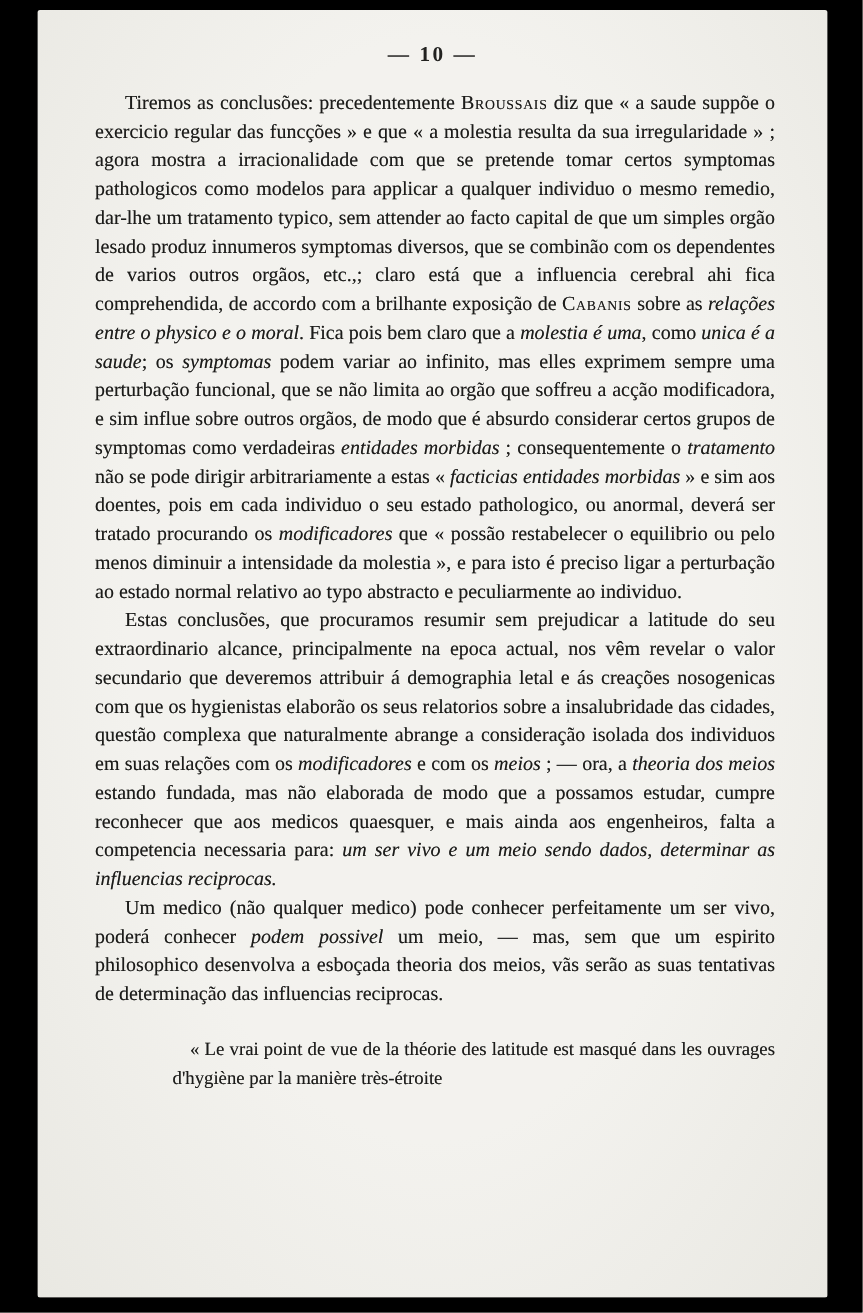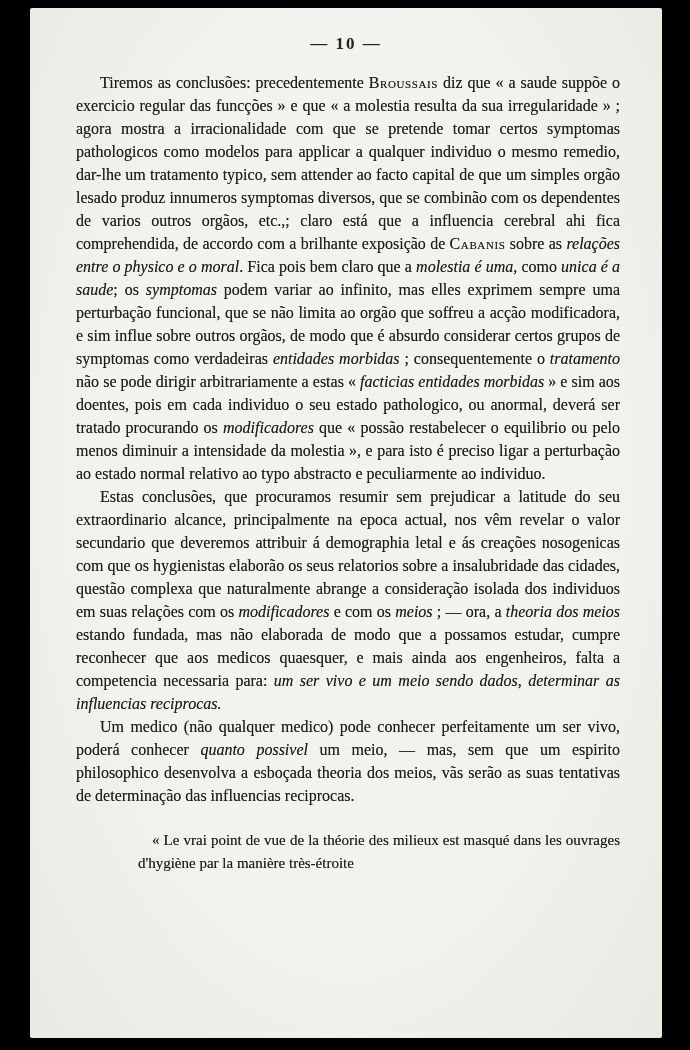--- a/index.html
+++ b/index.html
@@ -61,17 +61,17 @@
 </style>
 </head>
 <body>
 
 <div class="scan">
   <div class="page">
     <div class="page-number">— 10 —</div>
     <div class="body-text">
       <p><span>Tiremos as conclusões: precedentemente </span><span class="sc">Broussais</span><span> diz que « a saude suppõe o exercicio regular das funcções » e que « a molestia resulta da sua irregularidade » ; agora mostra a irracionalidade com que se pretende tomar certos symptomas pathologicos como modelos para applicar a qualquer individuo o mesmo remedio, dar-lhe um tratamento typico, sem attender ao facto capital de que um simples orgão lesado produz innumeros symptomas diversos, que se combinão com os dependentes de varios outros orgãos, etc.,; claro está que a influencia cerebral ahi fica comprehendida, de accordo com a brilhante exposição de </span><span class="sc">Cabanis</span><span> sobre as </span><span class="it">relações entre o physico e o moral</span><span>. Fica pois bem claro que a </span><span class="it">molestia é uma</span><span>, como </span><span class="it">unica é a saude</span><span>; os </span><span class="it">symptomas</span><span> podem variar ao infinito, mas elles exprimem sempre uma perturbação funcional, que se não limita ao orgão que soffreu a acção modificadora, e sim influe sobre outros orgãos, de modo que é absurdo considerar certos grupos de symptomas como verdadeiras </span><span class="it">entidades morbidas</span><span> ; consequentemente o </span><span class="it">tratamento</span><span> não se pode dirigir arbitrariamente a estas « </span><span class="it">facticias entidades morbidas</span><span> » e sim aos doentes, pois em cada individuo o seu estado pathologico, ou anormal, deverá ser tratado procurando os </span><span class="it">modificadores</span><span> que « possão restabelecer o equilibrio ou pelo menos diminuir a intensidade da molestia », e para isto é preciso ligar a perturbação ao estado normal relativo ao typo abstracto e peculiarmente ao individuo.</span></p>
       <p><span>Estas conclusões, que procuramos resumir sem prejudicar a latitude do seu extraordinario alcance, principalmente na epoca actual, nos vêm revelar o valor secundario que deveremos attribuir á demographia letal e ás creações nosogenicas com que os hygienistas elaborão os seus relatorios sobre a insalubridade das cidades, questão complexa que naturalmente abrange a consideração isolada dos individuos em suas relações com os </span><span class="it">modificadores</span><span> e com os </span><span class="it">meios</span><span> ; — ora, a </span><span class="it">theoria dos meios</span><span> estando fundada, mas não elaborada de modo que a possamos estudar, cumpre reconhecer que aos medicos quaesquer, e mais ainda aos engenheiros, falta a competencia necessaria para: </span><span class="it">um ser vivo e um meio sendo dados, determinar as influencias reciprocas.</span></p>
-      <p><span>Um medico (não qualquer medico) pode conhecer perfeitamente um ser vivo, poderá conhecer </span><span class="it">quanto possivel</span><span> um meio, — mas, sem que um espirito philosophico desenvolva a esboçada theoria dos meios, vãs serão as suas tentativas de determinação das influencias reciprocas.</span></p>
-      <p class="quote"><span>« Le vrai point de vue de la théorie des milieux est masqué dans les ouvrages d'hygiène par la manière très-étroite</span></p>
+      <p><span>Um medico (não qualquer medico) pode conhecer perfeitamente um ser vivo, poderá conhecer </span><span class="it">podem possivel</span><span> um meio, — mas, sem que um espirito philosophico desenvolva a esboçada theoria dos meios, vãs serão as suas tentativas de determinação das influencias reciprocas.</span></p>
+      <p class="quote"><span>« Le vrai point de vue de la théorie des latitude est masqué dans les ouvrages d'hygiène par la manière très-étroite</span></p>
     </div>
   </div>
 </div>
 
 </body></html>

